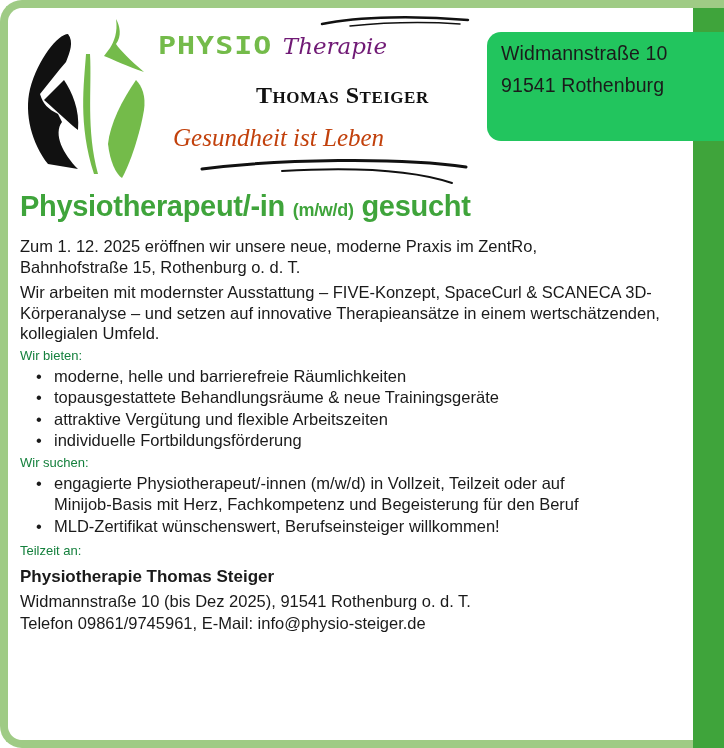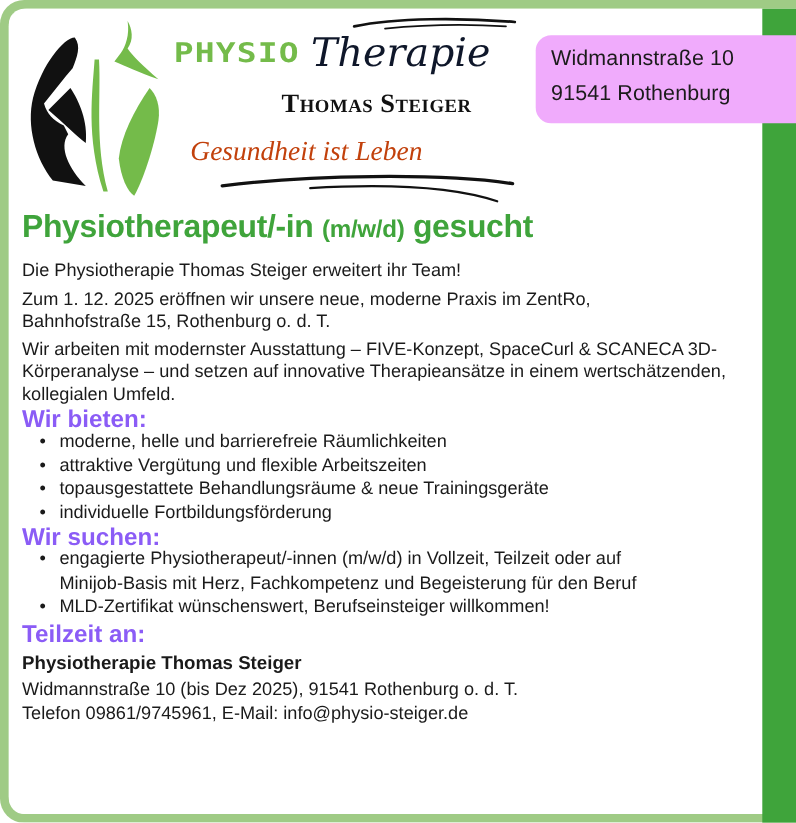--- a/index.html
+++ b/index.html
@@ -18,58 +18,58 @@
     }
     .frame-inner {
       position: absolute; left: 8px; top: 8px; right: 31px; bottom: 8px;
       background: #fff; border-radius: 16px 0 0 16px;
     }
     .green-bar {
       position: absolute; left: 693px; top: 8px; width: 31px; height: 740px;
       background: #3fa43b;
     }
     .address-box {
-      position: absolute; left: 487px; top: 32px; width: 237px; height: 80px;
-      background: #f0abfc; border-radius: 14px 0 0 14px;
+      position: absolute; left: 487px; top: 32px; width: 237px; height: 109px;
+      background: #22c55e; border-radius: 14px 0 0 14px;
       z-index: 2;
     }
     .address-box .line {
       position: absolute; left: 14px; font-size: 19.5px; color: #1b1b1b;
       letter-spacing: 0.1px; white-space: nowrap;
     }
     .logo-mark { position: absolute; left: 18px; top: 14px; width: 140px; height: 166px; }
     .brand-row { position: absolute; left: 158px; top: 28px; height: 40px; white-space: nowrap; }
     .brand-physio {
       display: inline-block; font-family: "DejaVu Sans Mono", monospace; font-weight: bold;
       color: #74bb4a; font-size: 30px; letter-spacing: 1px; vertical-align: middle;
       transform: scaleY(0.82);
     }
     .brand-therapie {
       display: inline-block; font-family: "DejaVu Serif", serif; font-style: italic;
-      color: #0f172a; font-size: 36px; vertical-align: middle; margin-left: 6px;
+      color: #701a75; font-size: 23px; vertical-align: middle; margin-left: 6px;
     }
     .owner-name {
       position: absolute; left: 208px; top: 82px; font-family: "Liberation Serif", serif;
       font-weight: bold; font-size: 24px; color: #111; letter-spacing: 0.5px;
       font-variant: small-caps;
       margin-left: 48px;
     }
     .slogan {
       position: absolute; left: 173px; top: 124px; font-family: Liberation Serif, serif;
       font-style: italic; font-size: 25px; color: #c2410c;
     }
     .swoosh { position: absolute; left: 200px; top: 155px; width: 270px; height: 40px; }
     .headline {
       position: absolute; left: 20px; top: 190px; color: #3fa43b; font-weight: bold;
       font-size: 29px; white-space: nowrap; letter-spacing: -0.3px;
     }
-    .headline .small { font-size: 22px; }
+    .headline .small { font-size: 18px; }
     .body { position: absolute; left: 20px; top: 236px; width: 660px; font-size: 16.5px; line-height: 20.5px; }
     .body p { margin: 0 0 5px 0; }
-    .section-head { color: #8b5cf6; font-weight: bold; font-size: 22px; margin: 2px 0 0 0; line-height: 20px; }
+    .section-head { color: #15803d; font-weight: normal; font-size: 13px; margin: 2px 0 0 0; line-height: 20px; }
     ul.bullets { list-style: none; margin: 0; padding: 0 0 0 14px; }
     ul.bullets li { position: relative; padding-left: 20px; line-height: 21.5px; }
     ul.bullets li::before { content: "•"; position: absolute; left: 2px; top: 0; }
     .apply-name { font-weight: bold; font-size: 17px; margin: 6px 0 3px 0; line-height: 20px; }
     .apply-line { line-height: 22px; }
   </style>
 </head>
 <body>
 
 <div class="frame"></div>
@@ -104,29 +104,28 @@
   <div class="line" style="top:42px">91541 Rothenburg</div>
 </div>
 
 <div class="headline">
   <span>Physiotherapeut/-in</span>
   <span class="small">(m/w/d)</span>
   <span>gesucht</span>
 </div>
 
 <div class="body">
-  <p>Die Physiotherapie Thomas Steiger erweitert ihr Team!</p>
   <p style="width:620px">Zum 1. 12. 2025 eröffnen wir unsere neue, moderne Praxis im ZentRo, Bahnhofstraße 15, Rothenburg o. d. T.</p>
   <p style="width:655px;margin-bottom:0">Wir arbeiten mit modernster Ausstattung – FIVE-Konzept, SpaceCurl &amp; SCANECA 3D-Körperanalyse – und setzen auf innovative Therapieansätze in einem wertschätzenden, kollegialen Umfeld.</p>
 
   <div class="section-head">Wir bieten:</div>
   <ul class="bullets">
     <li>moderne, helle und barrierefreie Räumlichkeiten</li>
+    <li>topausgestattete Behandlungsräume &amp; neue Trainingsgeräte</li>
     <li>attraktive Vergütung und flexible Arbeitszeiten</li>
-    <li>topausgestattete Behandlungsräume &amp; neue Trainingsgeräte</li>
     <li>individuelle Fortbildungsförderung</li>
   </ul>
 
   <div class="section-head" style="margin-top:1px">Wir suchen:</div>
   <ul class="bullets">
     <li style="width:540px">engagierte Physiotherapeut/-innen (m/w/d) in Vollzeit, Teilzeit oder auf Minijob-Basis mit Herz, Fachkompetenz und Begeisterung für den Beruf</li>
     <li>MLD-Zertifikat wünschenswert, Berufseinsteiger willkommen!</li>
   </ul>
 
   <div class="section-head" style="margin-top:4px">Teilzeit an:</div>

